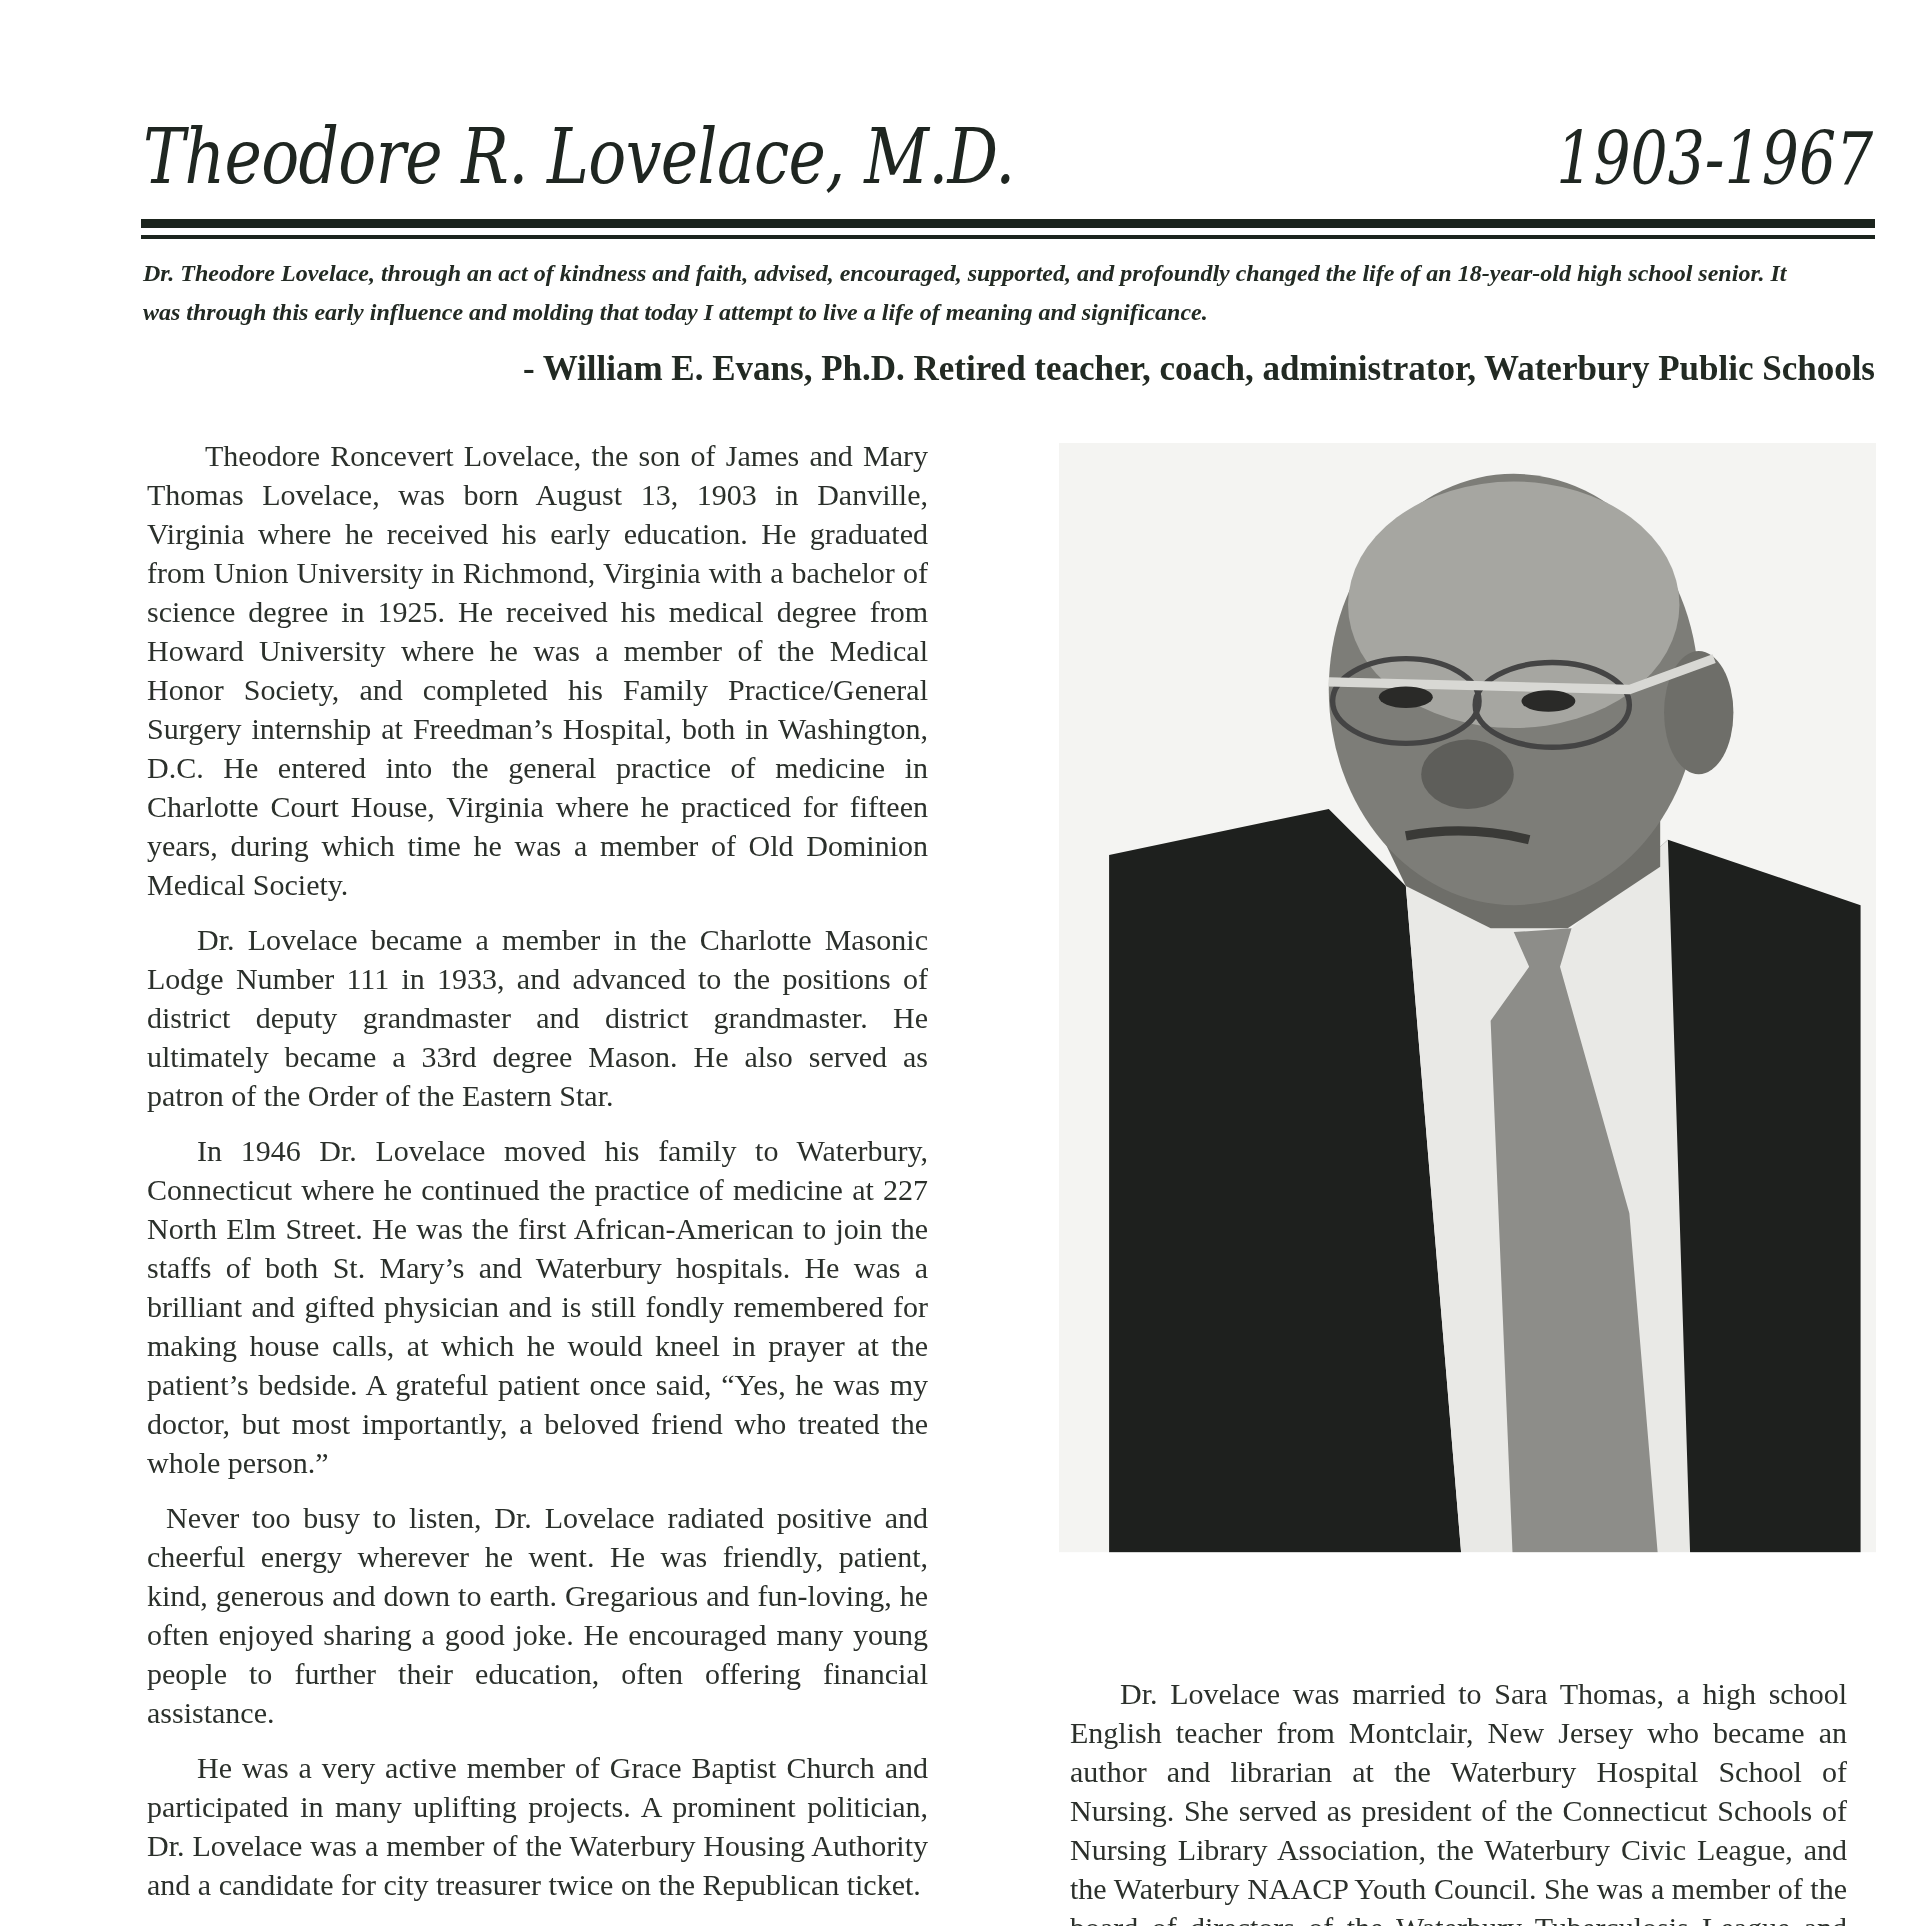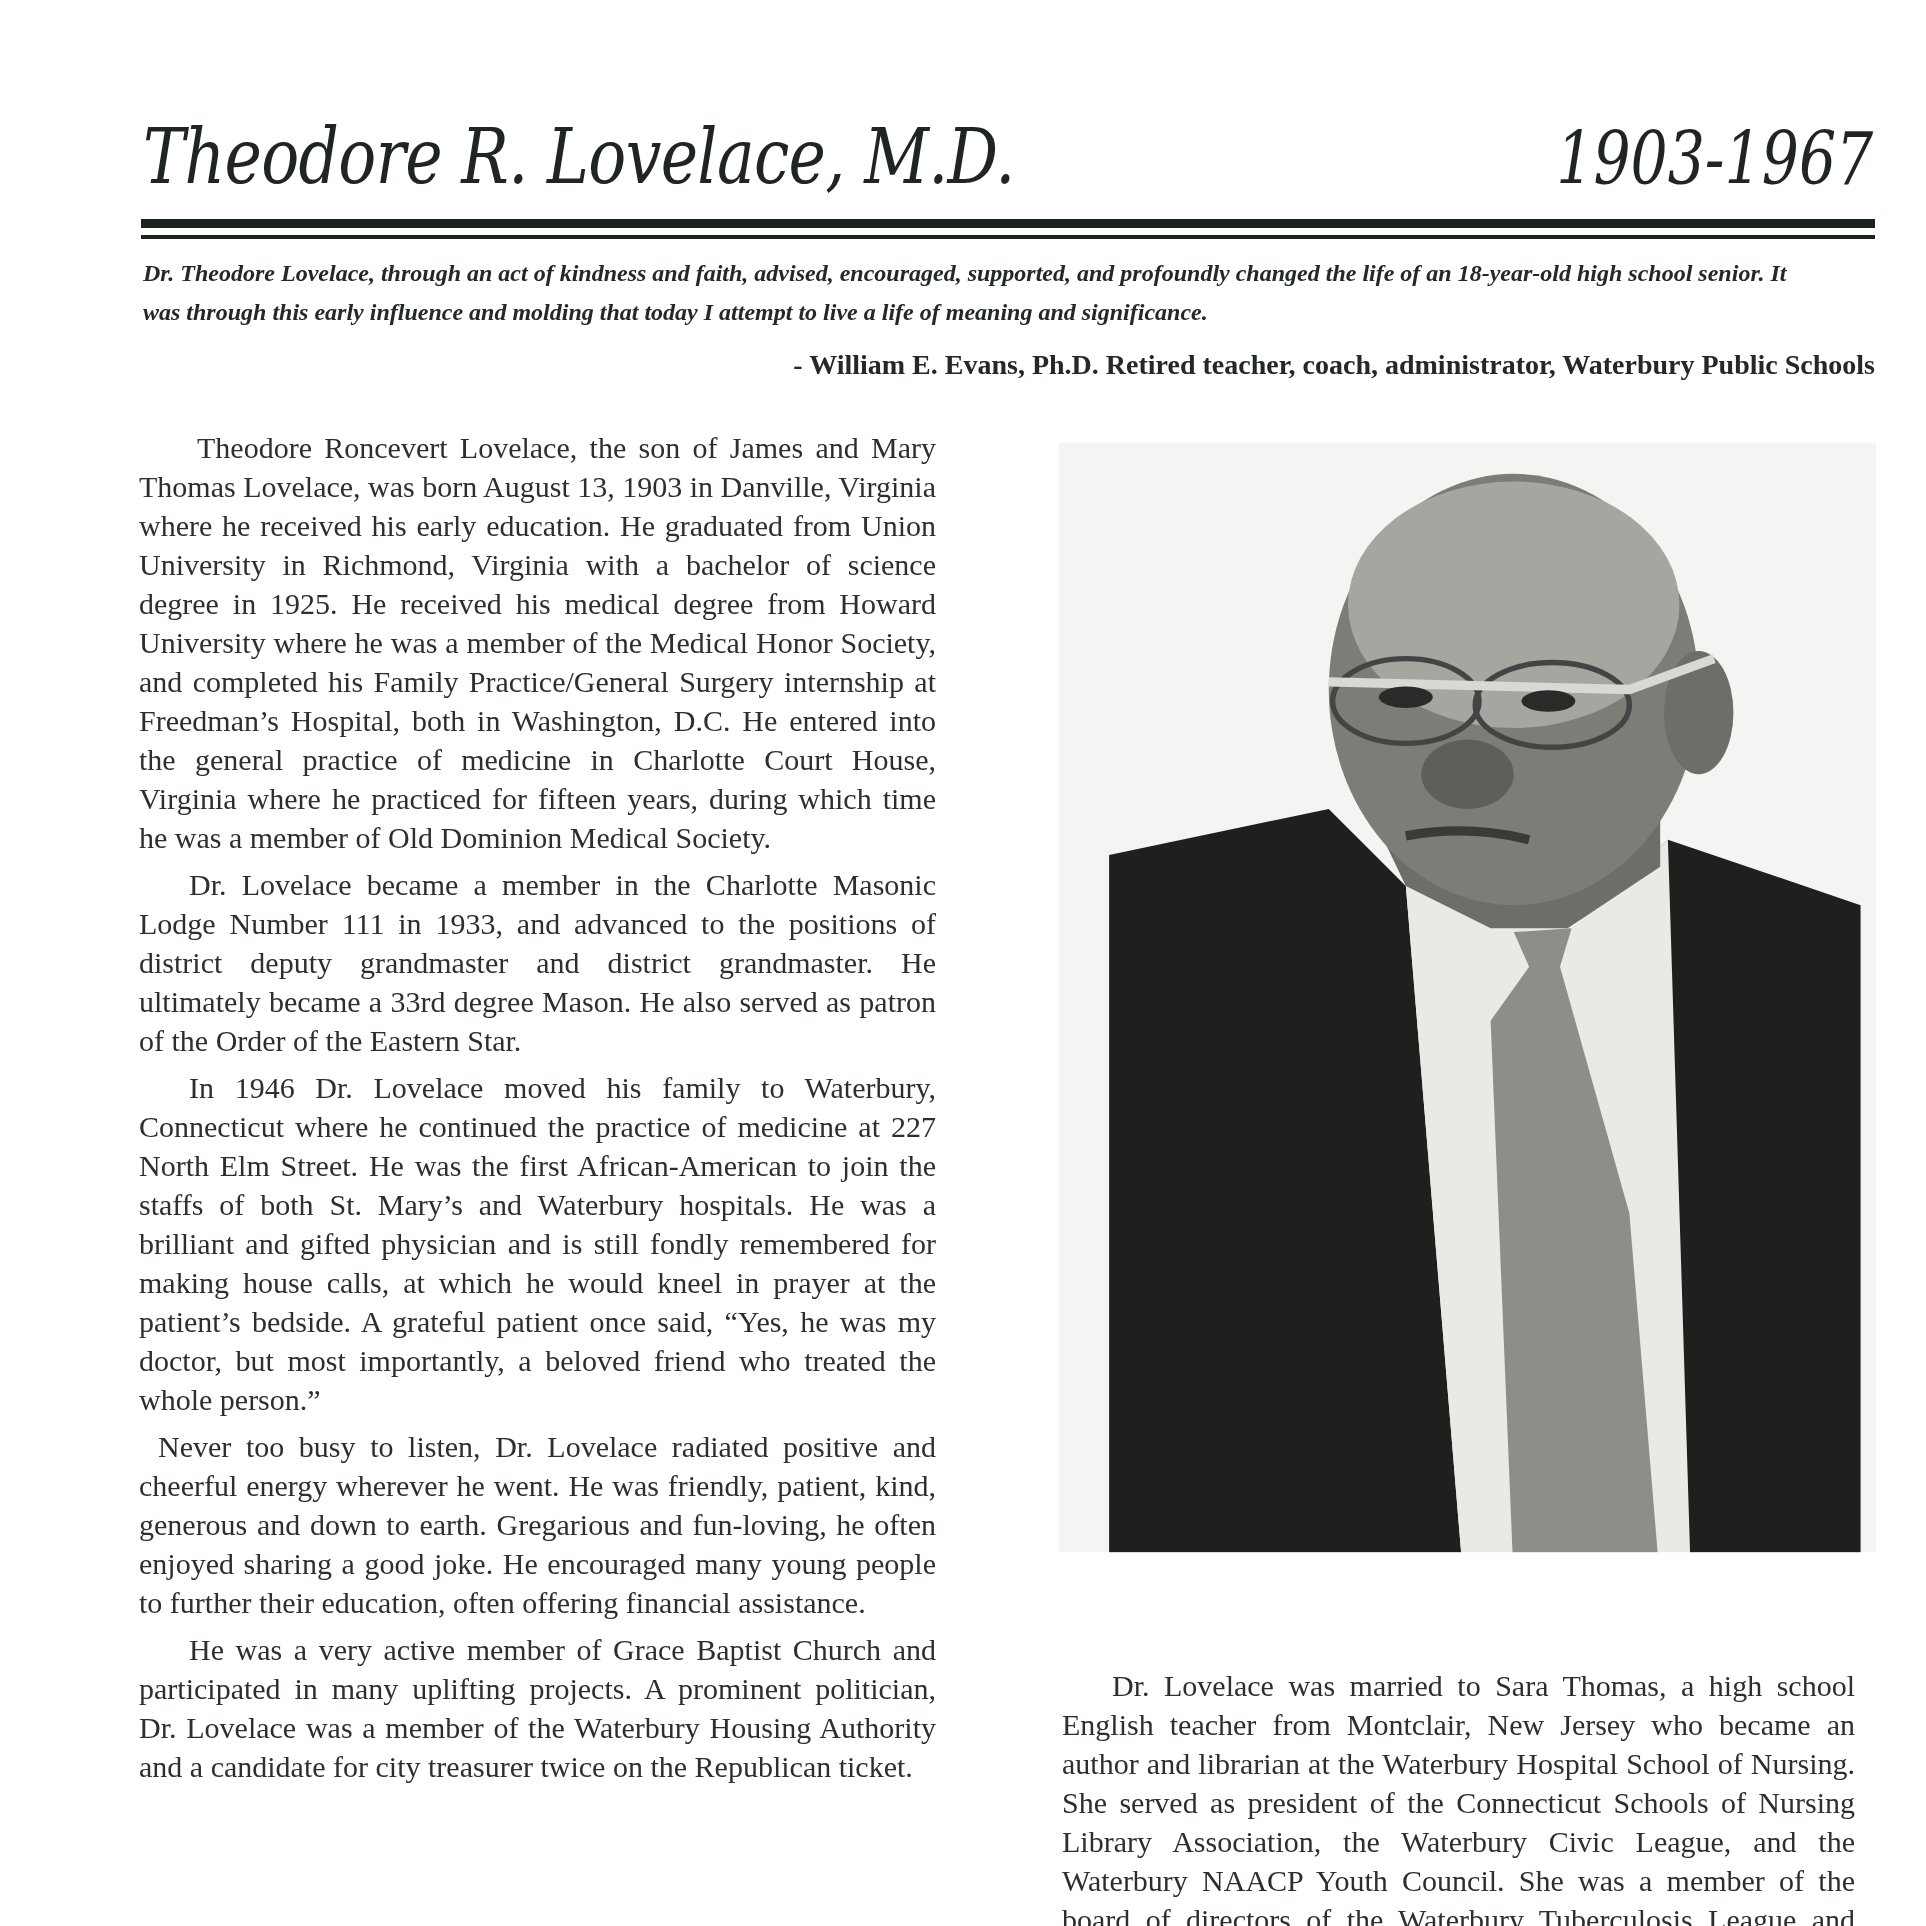--- a/index.html
+++ b/index.html
@@ -23,31 +23,31 @@
   .rule-thin { position: absolute; left: 141px; right: 83px; top: 235px; height: 4.2px; background: #1b241d; }
   .quote {
     position: absolute; left: 143px; width: 1676px; top: 254px;
     font-family: "Liberation Serif", serif; font-style: italic; font-weight: bold;
     font-size: 24px; line-height: 39px; color: #222a23;
   }
   .quote p { margin: 0; }
   .attribution {
     position: absolute; right: 83px; top: 349px;
     font-family: "Liberation Serif", serif; font-weight: bold;
-    font-size: 28px; color: #222a23;
+    font-size: 35px; color: #222a23;
   }
   .col-left {
     position: absolute; left: 131px; width: 813px; top: 420px;
     font-size: 30px; line-height: 39px; text-align: justify; color: #2b302b;
   }
   .col-right {
     position: absolute; left: 1054px; width: 809px; top: 1658px;
     font-size: 30px; line-height: 39px; text-align: justify; color: #2b302b;
   }
-  .col-left p, .col-right p { margin: 8px; text-indent: 50px; }
+  .col-left p, .col-right p { margin: 16px; text-indent: 50px; }
   .col-left p.first { text-indent: 58px; }
   .col-left p.short-indent { text-indent: 19px; }
   .col-right p.cont { text-indent: 0; }
   .photo {
     position: absolute; left: 1059px; top: 443px; width: 817px; height: 1140px;
     background: #f6f6f4; overflow: hidden;
   }
   .photo svg { width: 100%; height: 100%; display: block; }
 </style>
 </head>

